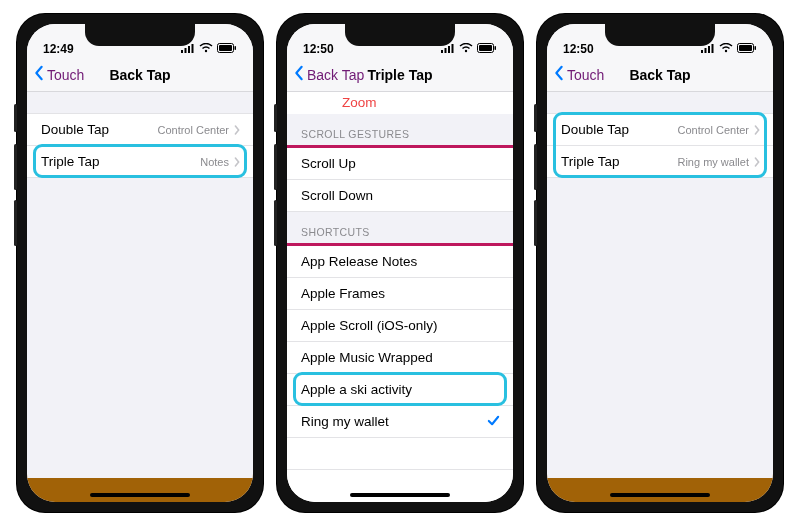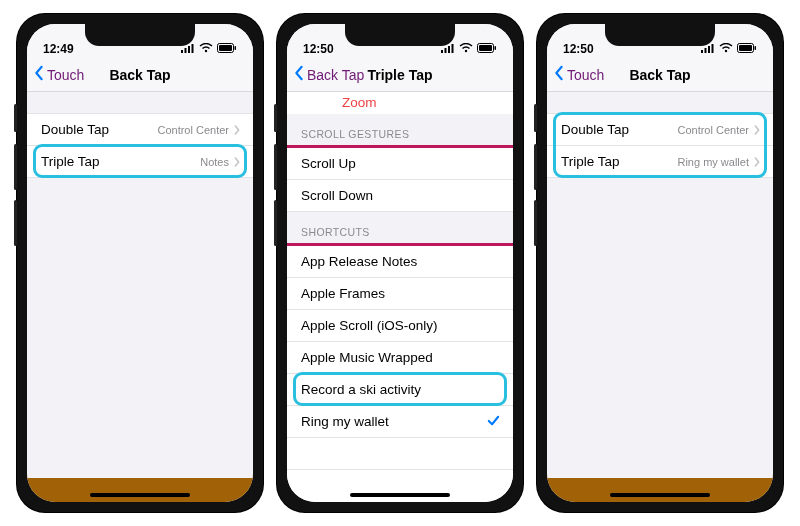--- a/index.html
+++ b/index.html
@@ -149,21 +149,21 @@
         <div class="row">
             <span>Apple Frames</span>
           </div>
         <div class="row">
             <span>Apple Scroll (iOS-only)</span>
           </div>
         <div class="row">
             <span>Apple Music Wrapped</span>
           </div>
         <div class="row">
-            <span>Record a ski activity</span>
+            <span>Apple a ski activity</span>
           </div>
         <div class="row" id="p2-sel">
           <span>Ring my wallet</span>
           <span class="spacer"></span>
           <span class="check"><svg viewBox="0 0 16 16">
                 <path d="M3 8.5 L6.5 12 L13 4" stroke="#007aff" stroke-width="2.2" fill="none" stroke-linecap="round" stroke-linejoin="round"></path>
               </svg></span>
         </div>
         <div class="row"></div>
 

